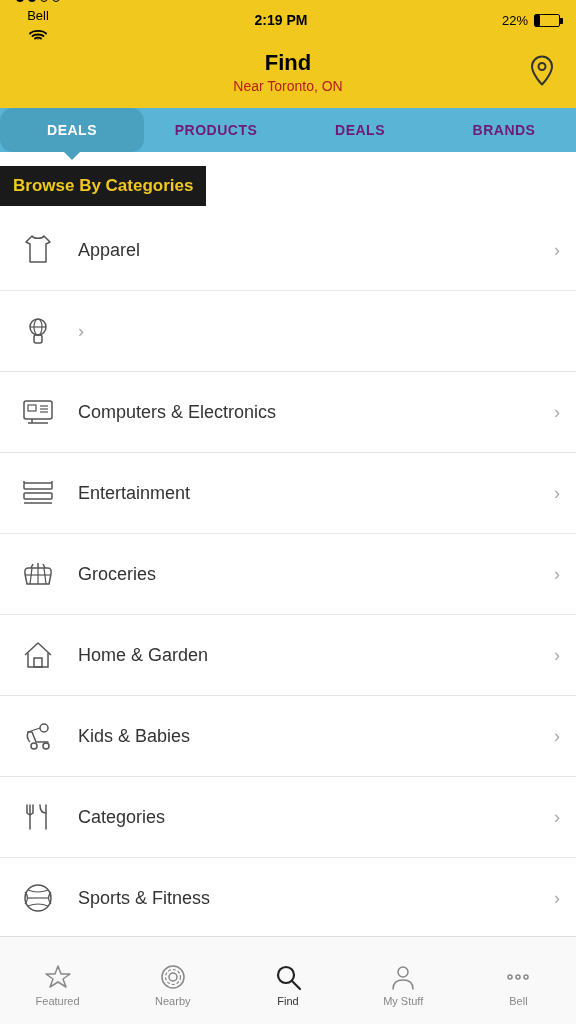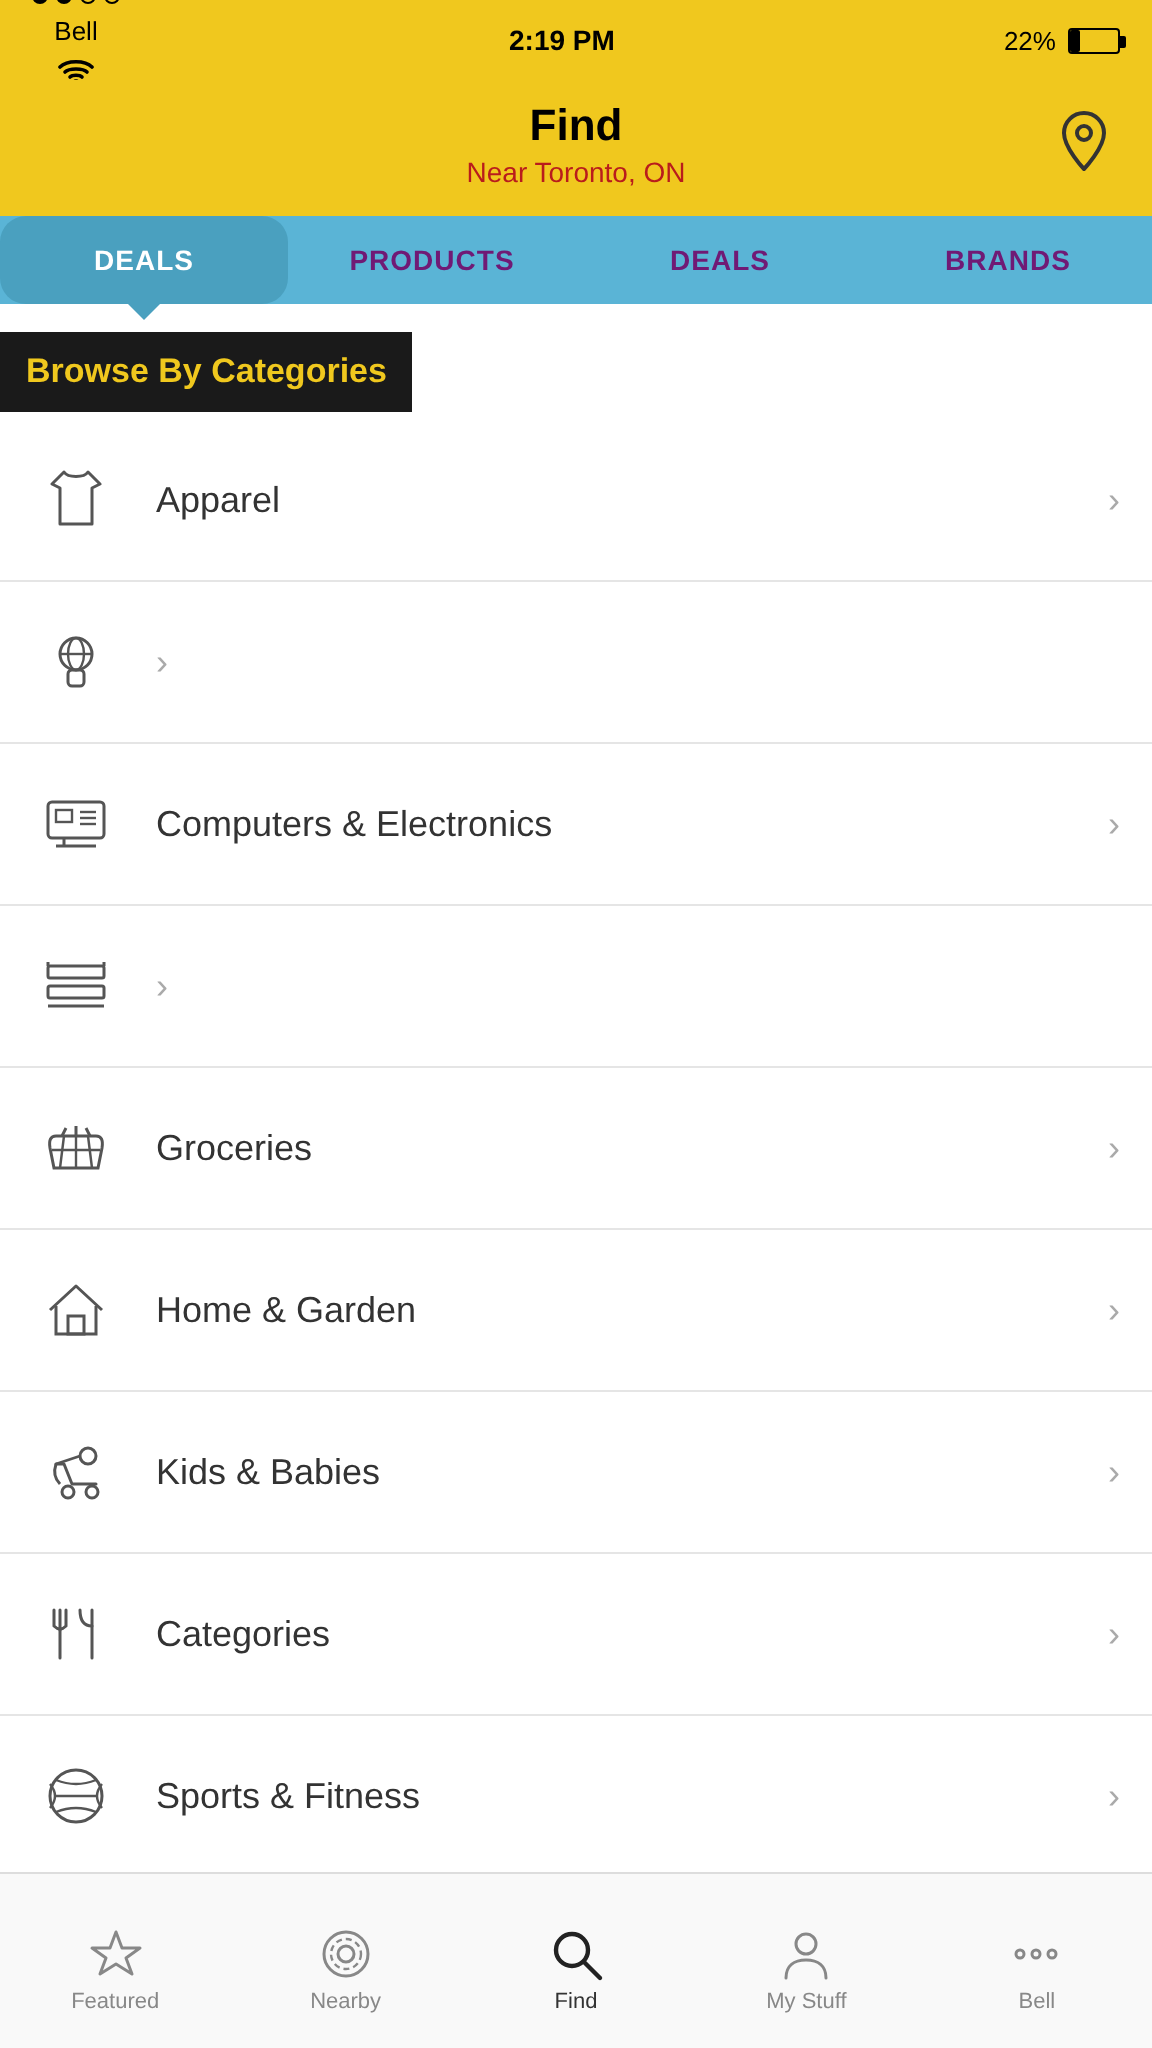--- a/index.html
+++ b/index.html
@@ -286,20 +286,21 @@
   <li class="category-item">
     <div class="category-icon">
       <svg viewBox="0 0 36 36">
         <rect x="4" y="8" width="28" height="6" rx="1" stroke="#555" stroke-width="1.5" fill="none"></rect>
         <rect x="4" y="18" width="28" height="6" rx="1" stroke="#555" stroke-width="1.5" fill="none"></rect>
         <line x1="4" y1="28" x2="32" y2="28" stroke="#555" stroke-width="1.5"></line>
         <line x1="4" y1="6" x2="4" y2="8" stroke="#555" stroke-width="1.5"></line>
         <line x1="32" y1="6" x2="32" y2="8" stroke="#555" stroke-width="1.5"></line>
       </svg>
     </div>
+    <span class="category-label">Entertainment</span>
     <span class="chevron">›</span>
   </li>
 
   <li class="category-item">
     <div class="category-icon">
       <svg viewBox="0 0 36 36">
         <path d="M8 12 Q4 12 5 18 L7 28 L29 28 L31 18 Q32 12 28 12Z" stroke="#555" stroke-width="1.5" fill="none"></path>
         <line x1="12" y1="12" x2="10" y2="28" stroke="#555" stroke-width="1.2"></line>
         <line x1="18" y1="12" x2="18" y2="28" stroke="#555" stroke-width="1.2"></line>
         <line x1="24" y1="12" x2="26" y2="28" stroke="#555" stroke-width="1.2"></line>

